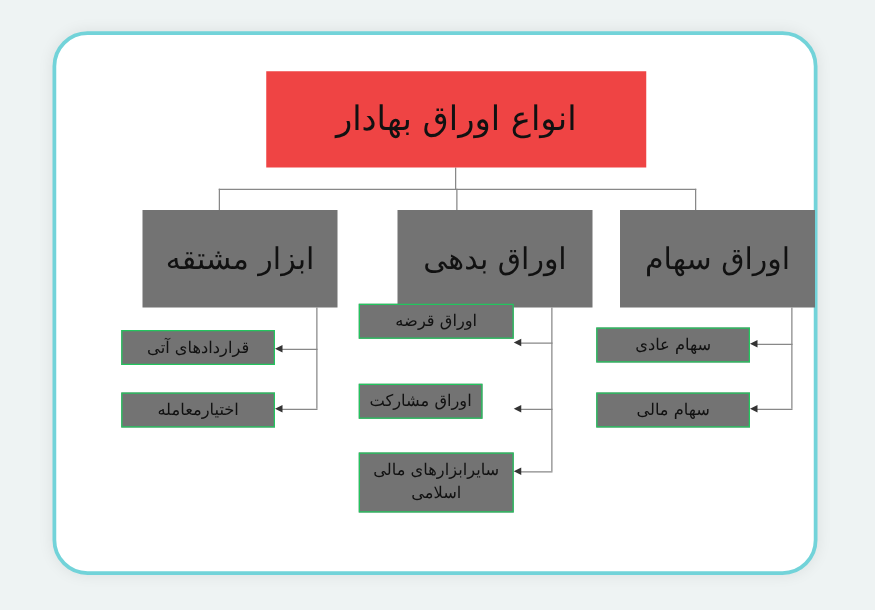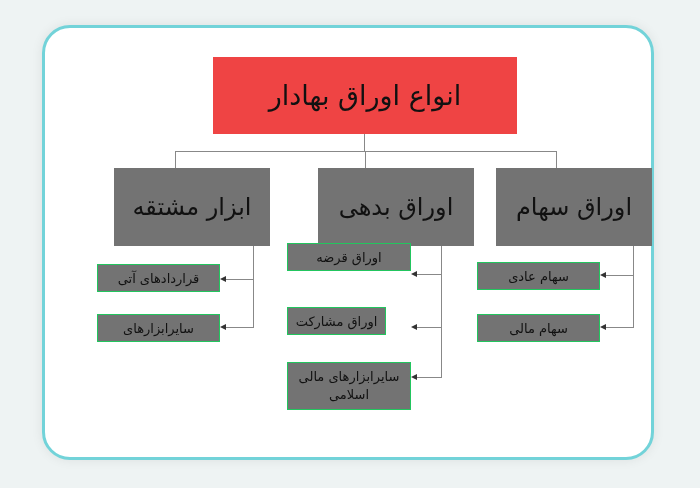--- a/index.html
+++ b/index.html
@@ -52,13 +52,13 @@
 <div class="box leaf" style="left:287px;top:243px;width:124px;">اوراق قرضه</div>
 <div class="box leaf" style="left:287px;top:307px;width:99px;">اوراق مشارکت</div>
 <div class="box leaf tall" style="left:287px;top:362px;width:124px;">سایرابزارهای مالی اسلامی</div>
 
 <div class="ln" style="left:253px;top:246px;width:1px;height:81px;"></div>
 <div class="ln" style="left:224px;top:279px;width:30px;height:1px;"></div>
 <div class="ln" style="left:224px;top:327px;width:30px;height:1px;"></div>
 <div class="arrow" style="left:220px;top:276px;"></div>
 <div class="arrow" style="left:220px;top:324px;"></div>
 <div class="box leaf" style="left:97px;top:264px;width:123px;">قراردادهای آتی</div>
-<div class="box leaf" style="left:97px;top:314px;width:123px;">سایرابزارهای</div>
+<div class="box leaf" style="left:97px;top:314px;width:123px;">اختیارمعامله</div>
 
 </body></html>

